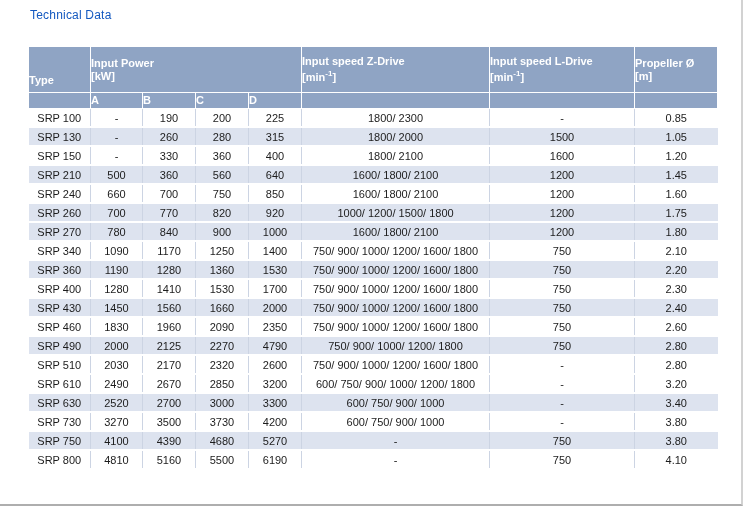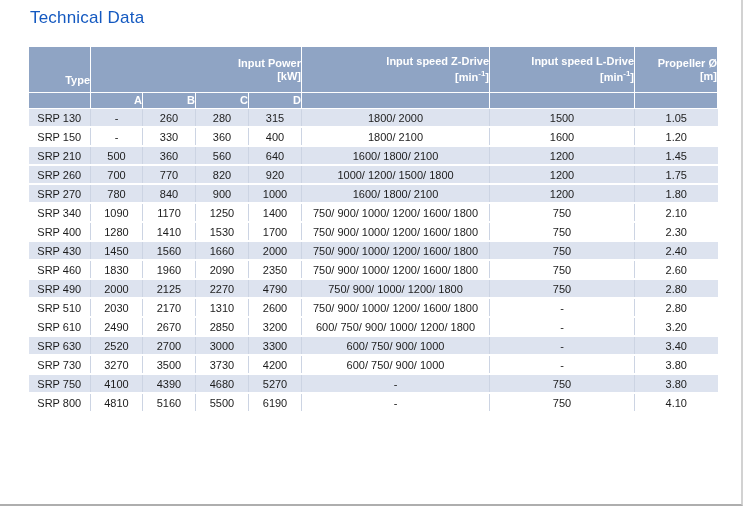--- a/index.html
+++ b/index.html
@@ -4,30 +4,30 @@
 <style>
   html,body { margin:0; padding:0; background:#fff; }
   .page {
     position:relative; width:743px; height:506px; box-sizing:border-box;
     background:#fff; overflow:hidden;
     border-right:2px solid #d2d2d2; border-bottom:2px solid #aeaeae;
     font-family:"Liberation Sans", sans-serif;
   }
   .title {
     position:absolute; top:8px; left:30px; margin:0;
-    font-size:17px; font-weight:400; color:#1459c0; letter-spacing:0.2px;
+    font-size:12px; font-weight:400; color:#1459c0; letter-spacing:0.2px;
   }
   table.data-table {
     position:absolute; top:46px; left:28px;
     width:689px; border-collapse:collapse; table-layout:fixed;
   }
   .data-table th, .data-table td { padding:0; overflow:hidden; white-space:nowrap; }
   .data-table thead th {
     background:#8fa4c4; color:#ffffff; font-weight:bold; font-size:11px;
-    text-align:right; border:1px solid #ffffff; line-height:13px;
+    text-align:left; border:1px solid #ffffff; line-height:13px;
   }
   tr.main-header th { height:40px; vertical-align:middle; }
   tr.main-header th.type-th { vertical-align:bottom; padding-bottom:5px; }
   tr.sub-header th { height:15px; font-size:11px; }
   .data-table thead sup { font-size:8px; }
   .data-table tbody td {
     height:17px; font-size:11px; color:#1c1c1c; text-align:center;
     background:#ffffff;
     border-left:1px solid #ccd4e3; border-bottom:2px solid #ffffff;
   }
@@ -76,20 +76,30 @@
         <th>A</th>
         <th>B</th>
         <th>C</th>
         <th>D</th>
         <th></th>
         <th></th>
         <th></th>
       </tr>
     </thead>
     <tbody id="table-body">
+        <tr>
+    <td>SRP 100</td>
+    <td>-</td>
+    <td>190</td>
+    <td>200</td>
+    <td>225</td>
+    <td>1800/ 2300</td>
+    <td>-</td>
+    <td>0.85</td>
+  </tr>
         <tr class="shaded">
     <td>SRP 130</td>
     <td>-</td>
     <td>260</td>
     <td>280</td>
     <td>315</td>
     <td>1800/ 2000</td>
     <td>1500</td>
     <td>1.05</td>
   </tr>
@@ -106,20 +116,30 @@
         <tr class="shaded">
     <td>SRP 210</td>
     <td>500</td>
     <td>360</td>
     <td>560</td>
     <td>640</td>
     <td>1600/ 1800/ 2100</td>
     <td>1200</td>
     <td>1.45</td>
   </tr>
+        <tr>
+    <td>SRP 240</td>
+    <td>660</td>
+    <td>700</td>
+    <td>750</td>
+    <td>850</td>
+    <td>1600/ 1800/ 2100</td>
+    <td>1200</td>
+    <td>1.60</td>
+  </tr>
         <tr class="shaded">
     <td>SRP 260</td>
     <td>700</td>
     <td>770</td>
     <td>820</td>
     <td>920</td>
     <td>1000/ 1200/ 1500/ 1800</td>
     <td>1200</td>
     <td>1.75</td>
   </tr>
@@ -136,20 +156,30 @@
         <tr>
     <td>SRP 340</td>
     <td>1090</td>
     <td>1170</td>
     <td>1250</td>
     <td>1400</td>
     <td>750/ 900/ 1000/ 1200/ 1600/ 1800</td>
     <td>750</td>
     <td>2.10</td>
   </tr>
+        <tr class="shaded">
+    <td>SRP 360</td>
+    <td>1190</td>
+    <td>1280</td>
+    <td>1360</td>
+    <td>1530</td>
+    <td>750/ 900/ 1000/ 1200/ 1600/ 1800</td>
+    <td>750</td>
+    <td>2.20</td>
+  </tr>
         <tr>
     <td>SRP 400</td>
     <td>1280</td>
     <td>1410</td>
     <td>1530</td>
     <td>1700</td>
     <td>750/ 900/ 1000/ 1200/ 1600/ 1800</td>
     <td>750</td>
     <td>2.30</td>
   </tr>
@@ -180,21 +210,21 @@
     <td>2270</td>
     <td>4790</td>
     <td>750/ 900/ 1000/ 1200/ 1800</td>
     <td>750</td>
     <td>2.80</td>
   </tr>
         <tr>
     <td>SRP 510</td>
     <td>2030</td>
     <td>2170</td>
-    <td>1310</td>
+    <td>2320</td>
     <td>2600</td>
     <td>750/ 900/ 1000/ 1200/ 1600/ 1800</td>
     <td>-</td>
     <td>2.80</td>
   </tr>
         <tr>
     <td>SRP 610</td>
     <td>2490</td>
     <td>2670</td>
     <td>2850</td>

